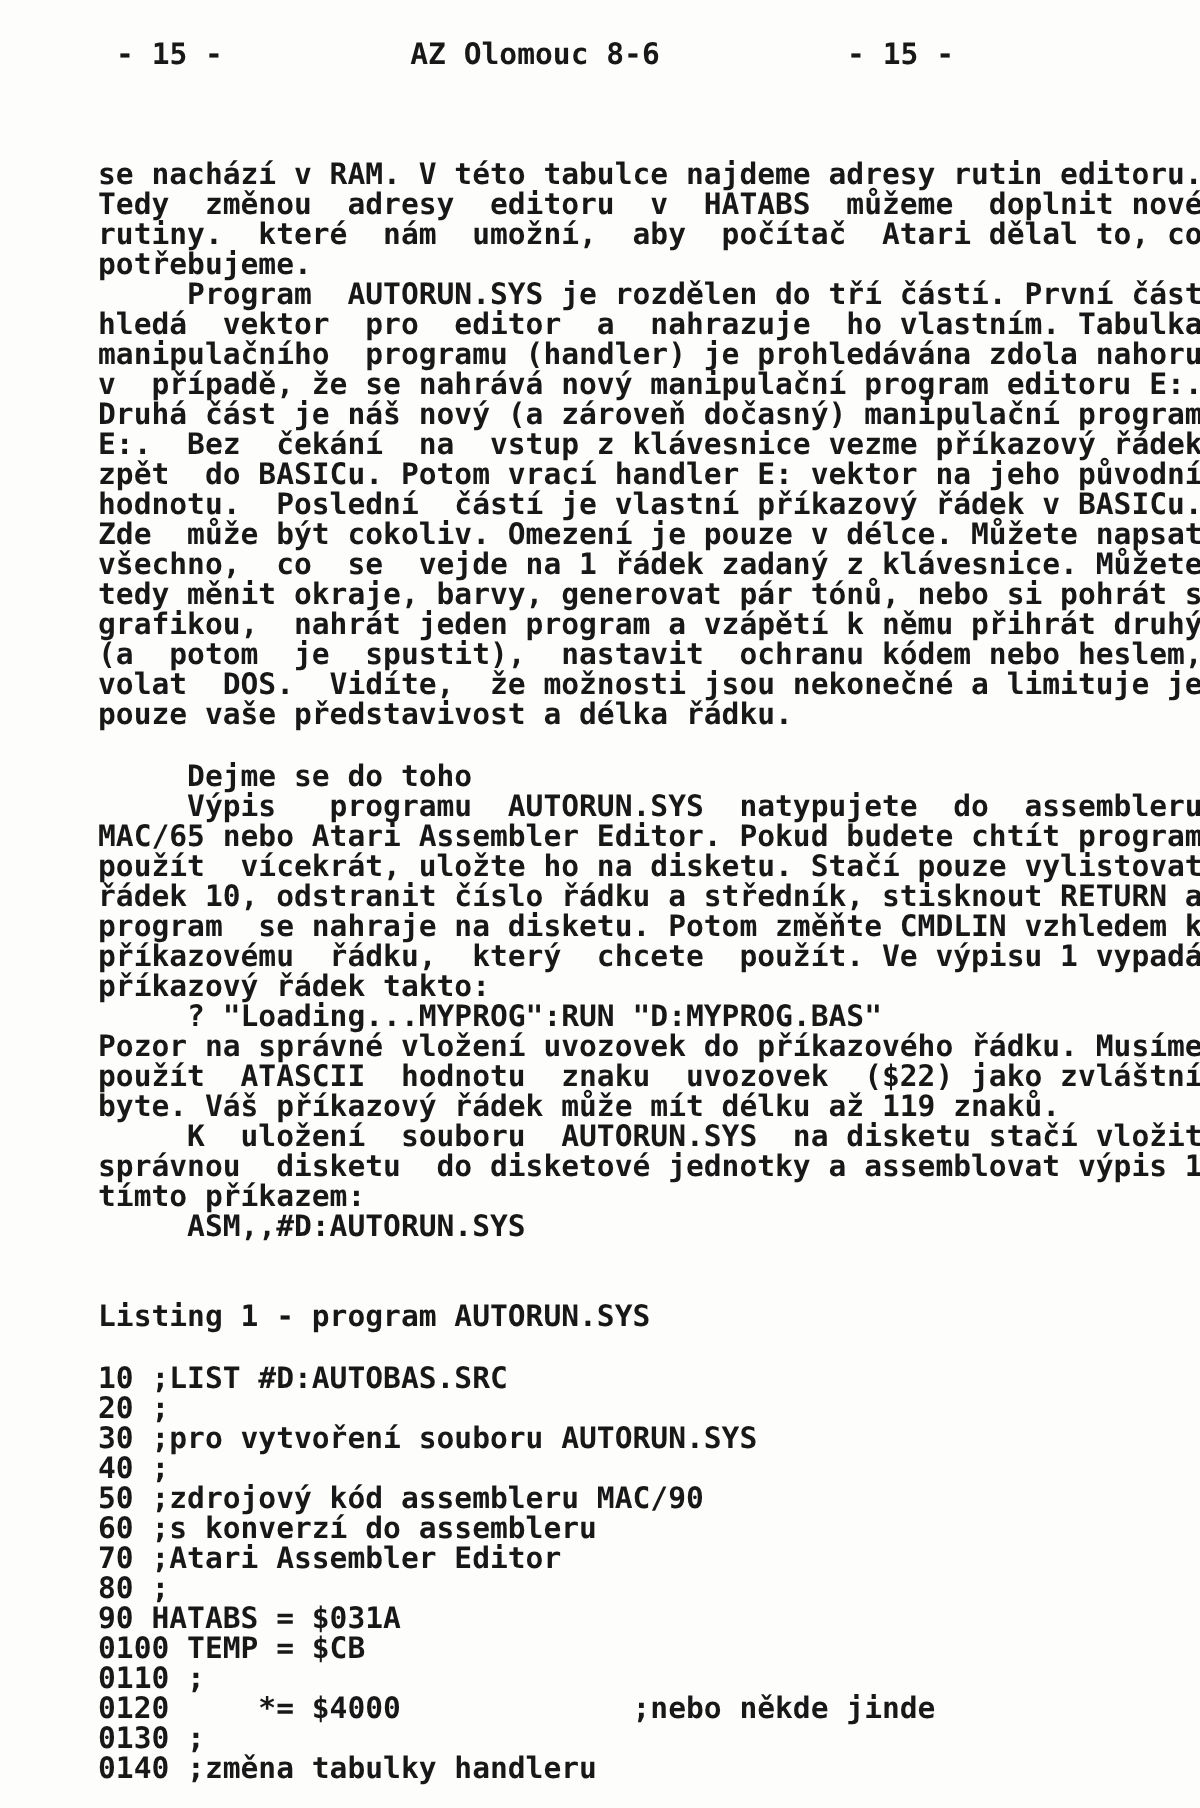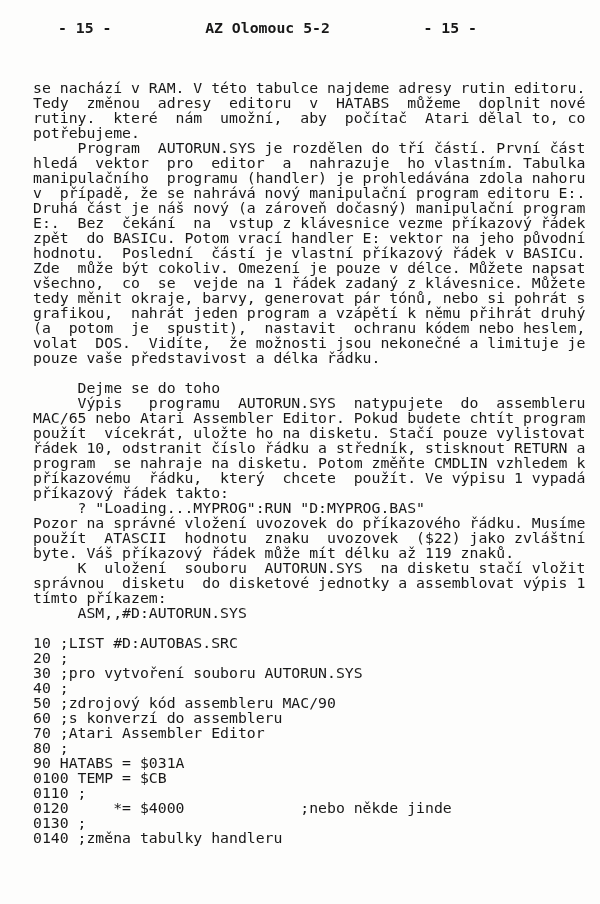--- a/index.html
+++ b/index.html
@@ -22,42 +22,42 @@
   .header {
     display: flex;
     justify-content: space-between;
     align-items: flex-end;
     padding: 20px 123px 0 58px;
     font-size: 14.8px;
     line-height: 15px;
     white-space: pre;
   }
   pre.text {
-    margin: 0;
+    margin: 16px;
     padding: 0 0 0 33px;
     font-family: inherit;
-    font-weight: 400;
+    font-weight: 700;
     font-size: 14.8px;
     line-height: 15px;
     white-space: pre;
     letter-spacing: 0;
   }
   pre.intro   { margin-top: 45px; }
   pre.howto   { margin-top: 15px; }
   pre.caption { margin-top: 30px; }
   pre.listing { margin-top: 15px; }
 </style>
 </head>
 <body>
 
 <div class="page">
 
   <div class="header">
     <span>- 15 -</span>
-    <span>AZ Olomouc 5-2</span>
+    <span>AZ Olomouc 8-6</span>
     <span>- 15 -</span>
   </div>
 
   <pre class="text intro">se nachází v RAM. V této tabulce najdeme adresy rutin editoru.
 Tedy  změnou  adresy  editoru  v  HATABS  můžeme  doplnit nové
 rutiny.  které  nám  umožní,  aby  počítač  Atari dělal to, co
 potřebujeme.
      Program  AUTORUN.SYS je rozdělen do tří částí. První část
 hledá  vektor  pro  editor  a  nahrazuje  ho vlastním. Tabulka
 manipulačního  programu (handler) je prohledávána zdola nahoru
@@ -84,20 +84,21 @@
 příkazový řádek takto:
      ? "Loading...MYPROG":RUN "D:MYPROG.BAS"
 Pozor na správné vložení uvozovek do příkazového řádku. Musíme
 použít  ATASCII  hodnotu  znaku  uvozovek  ($22) jako zvláštní
 byte. Váš příkazový řádek může mít délku až 119 znaků.
      K  uložení  souboru  AUTORUN.SYS  na disketu stačí vložit
 správnou  disketu  do disketové jednotky a assemblovat výpis 1
 tímto příkazem:
      ASM,,#D:AUTORUN.SYS</pre>
 
+  <pre class="text caption">Listing 1 - program AUTORUN.SYS</pre>
 
   <pre class="text listing">10 ;LIST #D:AUTOBAS.SRC
 20 ;
 30 ;pro vytvoření souboru AUTORUN.SYS
 40 ;
 50 ;zdrojový kód assembleru MAC/90
 60 ;s konverzí do assembleru
 70 ;Atari Assembler Editor
 80 ;
 90 HATABS = $031A

